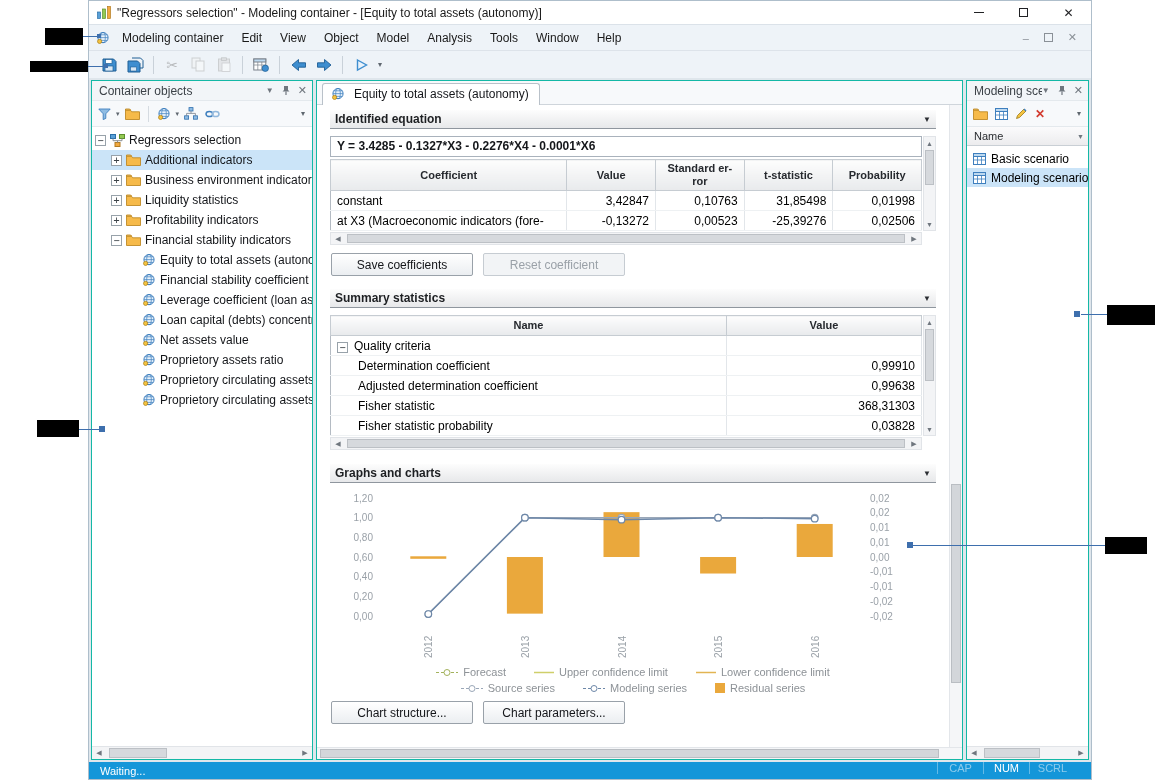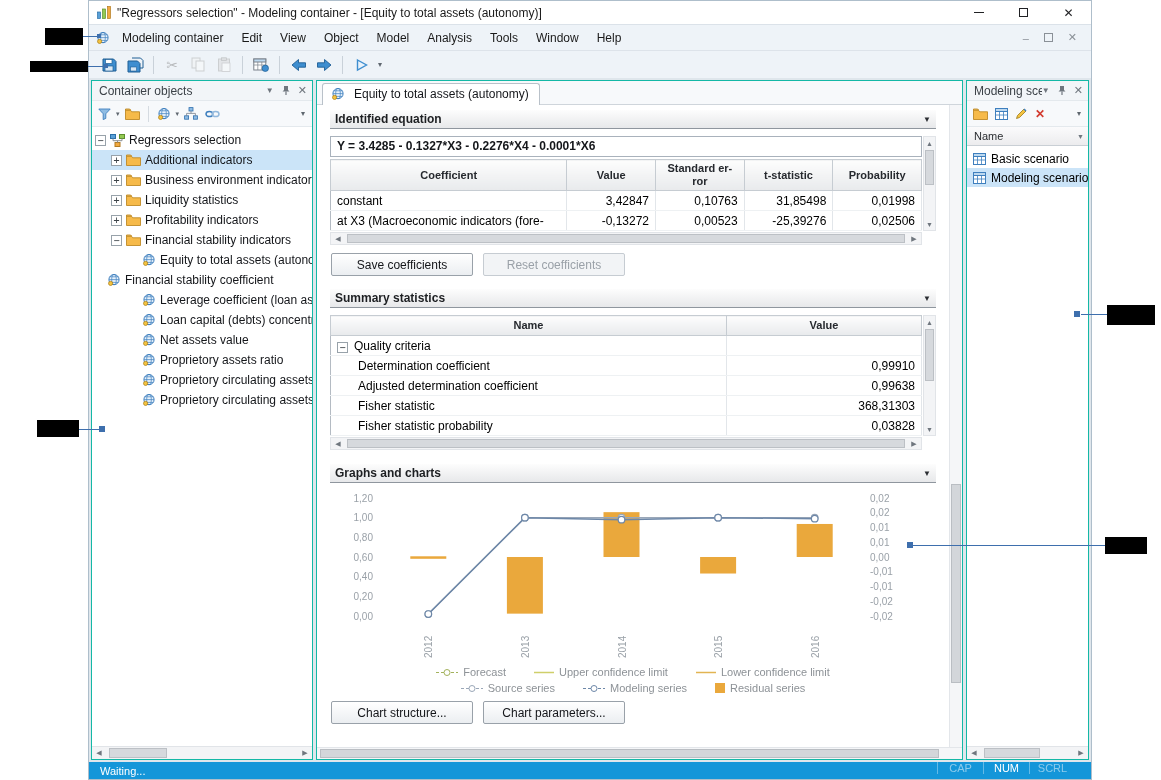--- a/index.html
+++ b/index.html
@@ -367,21 +367,21 @@
               <span class="tree-icon">
                 <svg width="14" height="14" viewBox="0 0 14 14">
                   <circle cx="7" cy="6.6" r="5.1" fill="#E8F2FB" stroke="#3E7FBE"></circle>
                   <ellipse cx="7" cy="6.6" rx="2.3" ry="5.1" fill="none" stroke="#3E7FBE" stroke-width="0.7"></ellipse>
                   <path d="M2 6.6 h10 M2.8 3.8 h8.4 M2.8 9.4 h8.4" stroke="#3E7FBE" stroke-width="0.7"></path>
                   <circle cx="3.6" cy="10.4" r="2.1" fill="#F4C33F" stroke="#A87B17" stroke-width="0.7"></circle>
                 </svg>
               </span>
               <span class="tree-label">Equity to total assets (autono</span>
             </div>
-            <div class="tree-row" style="">
+            <div class="tree-row" style="padding-left: 35px;">
               <span class="expander-spacer"></span>
               <span class="tree-icon">
                 <svg width="14" height="14" viewBox="0 0 14 14">
                   <circle cx="7" cy="6.6" r="5.1" fill="#E8F2FB" stroke="#3E7FBE"></circle>
                   <ellipse cx="7" cy="6.6" rx="2.3" ry="5.1" fill="none" stroke="#3E7FBE" stroke-width="0.7"></ellipse>
                   <path d="M2 6.6 h10 M2.8 3.8 h8.4 M2.8 9.4 h8.4" stroke="#3E7FBE" stroke-width="0.7"></path>
                   <circle cx="3.6" cy="10.4" r="2.1" fill="#F4C33F" stroke="#A87B17" stroke-width="0.7"></circle>
                 </svg>
               </span>
               <span class="tree-label">Financial stability coefficient</span>
@@ -541,21 +541,21 @@
                 <div class="sb-btn">◀</div>
                 <div class="sb-track">
                     <div class="sb-thumb-h" style="left:2px;right:2px"></div>
                   </div>
                 <div class="sb-btn">▶</div>
               </div>
               <div class="sb-corner"></div>
             </div>
             <div class="btn-row">
               <div class="btn">Save coefficients</div>
-              <div class="btn disabled">Reset coefficients</div>
+              <div class="btn disabled">Reset coefficient</div>
             </div>
 
             <div class="sec-header">
               <span>Summary statistics</span>
               <span class="sec-arrow">▼</span>
             </div>
             <div class="eq-wrap">
               <div class="eq-main">
                 <table class="grid-table sum-table">
                   <colgroup>

